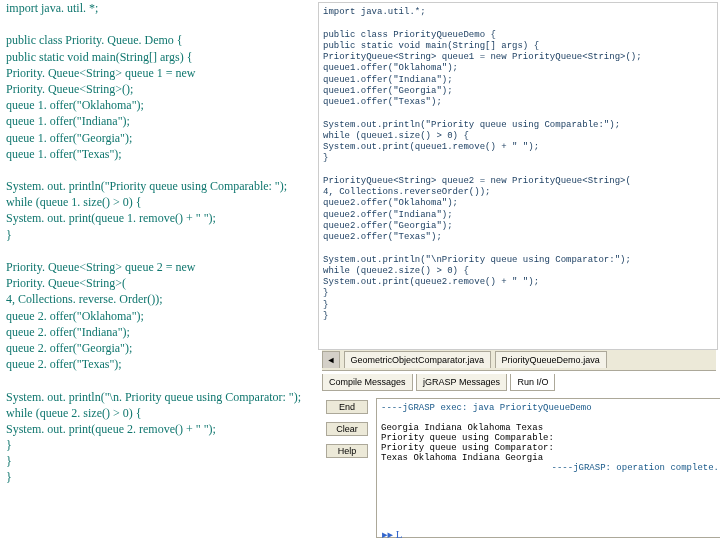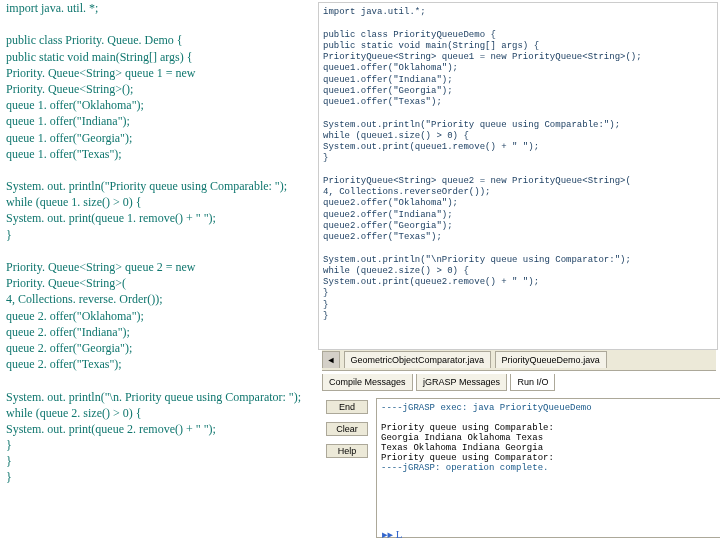--- a/index.html
+++ b/index.html
@@ -10,21 +10,21 @@
   .tabbar span { display:inline-block; padding:3px 6px; border:1px solid #aca899; border-bottom:none; background:#f4f2e8; margin-right:1px; position:relative; top:1px; }
   .tabbar .lefticon { background:#d4d0c8; width:12px; padding:3px 2px; text-align:center; }
   .tabbar2 { position:absolute; left:322px; top:373px; width:394px; height:20px; font-size:9px; font-family:Tahoma,sans-serif; border-top:1px solid #fff; }
   .tabbar2 span { display:inline-block; padding:3px 6px; border:1px solid #aca899; border-top:none; background:#f4f2e8; margin-right:1px; }
   .tabbar2 .active { font-weight:normal; background:#fff; }
   .btncol { position:absolute; left:326px; top:400px; width:44px; }
   .btncol button { display:block; width:42px; height:14px; margin-bottom:8px; font-size:9px; font-family:Tahoma,sans-serif; background:#ece9d8; border:1px solid #aca899; cursor:pointer; }
   .console { position:absolute; left:376px; top:398px; width:338px; height:130px; background:#fff; border:1px solid #aca899; font-family:"Courier New",monospace; font-size:9px; padding:4px; }
   .console .hdr { color:#1a5a8a; }
   .console .out { color:#000; }
-  .console .end { color:#1a5a8a; }
+  .console .end { color:#1a5a8a;text-align:right; }
   .blinker { position:absolute; left:382px; top:528px; color:#36c; font-size:11px; }
   .footer { position:absolute; left:168px; top:520px; font-size:11px; color:#000;margin-top:20px; }
 </style>
 </head>
 <body>
 
 <div class="left-code">
 <div>import java. util. *;</div><br>
 <div>public class Priority. Queue. Demo {</div>
 <div>  public static void main(String[] args) {</div>
@@ -95,22 +95,22 @@
 </div>
 
 <div class="btncol">
 <button>End</button>
 <button>Clear</button>
 <button>Help</button>
 </div>
 
 <div class="console">
 <div class="hdr">    ----jGRASP exec: java PriorityQueueDemo</div><br>
+<div class="out">Georgia Indiana Oklahoma Texas</div>
 <div class="out">Priority queue using Comparable:</div>
-<div class="out">Georgia Indiana Oklahoma Texas</div>
+<div class="out">Priority queue using Comparator:</div>
 <div class="out">Texas Oklahoma Indiana Georgia</div>
-<div class="out">Priority queue using Comparator:</div>
 <div class="end">    ----jGRASP: operation complete.</div>
 </div>
 
 <div class="blinker">▸▸  L</div>
 
 <div class="footer">Liang, Introduction to Java Programmi</div>
 
 </body></html>

